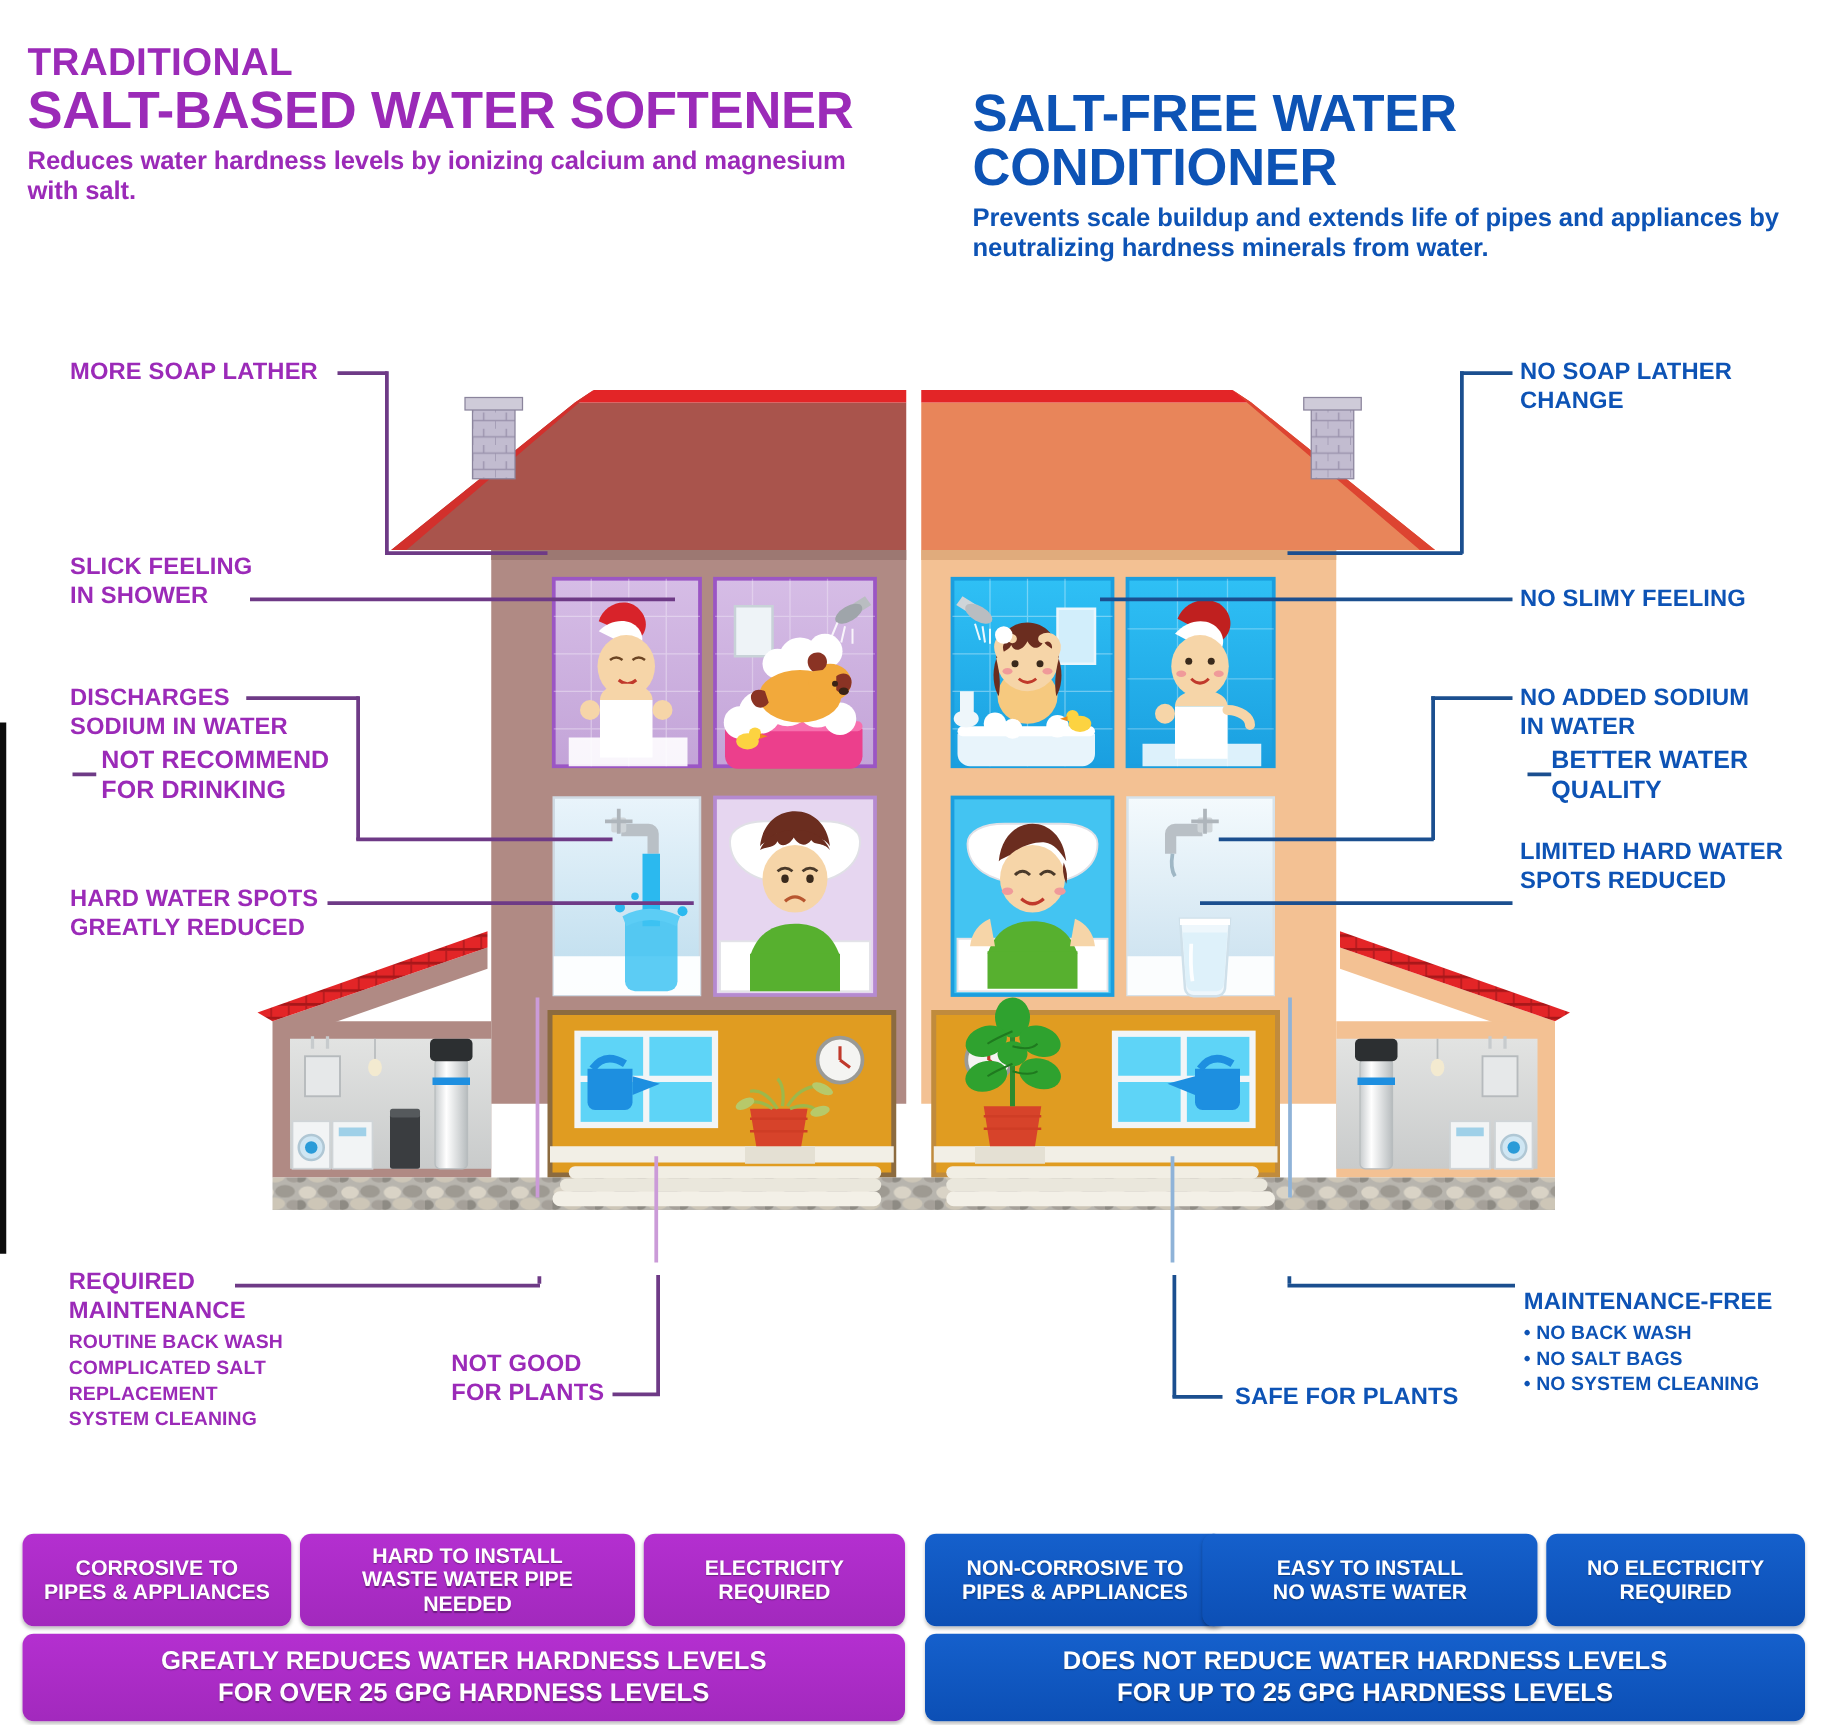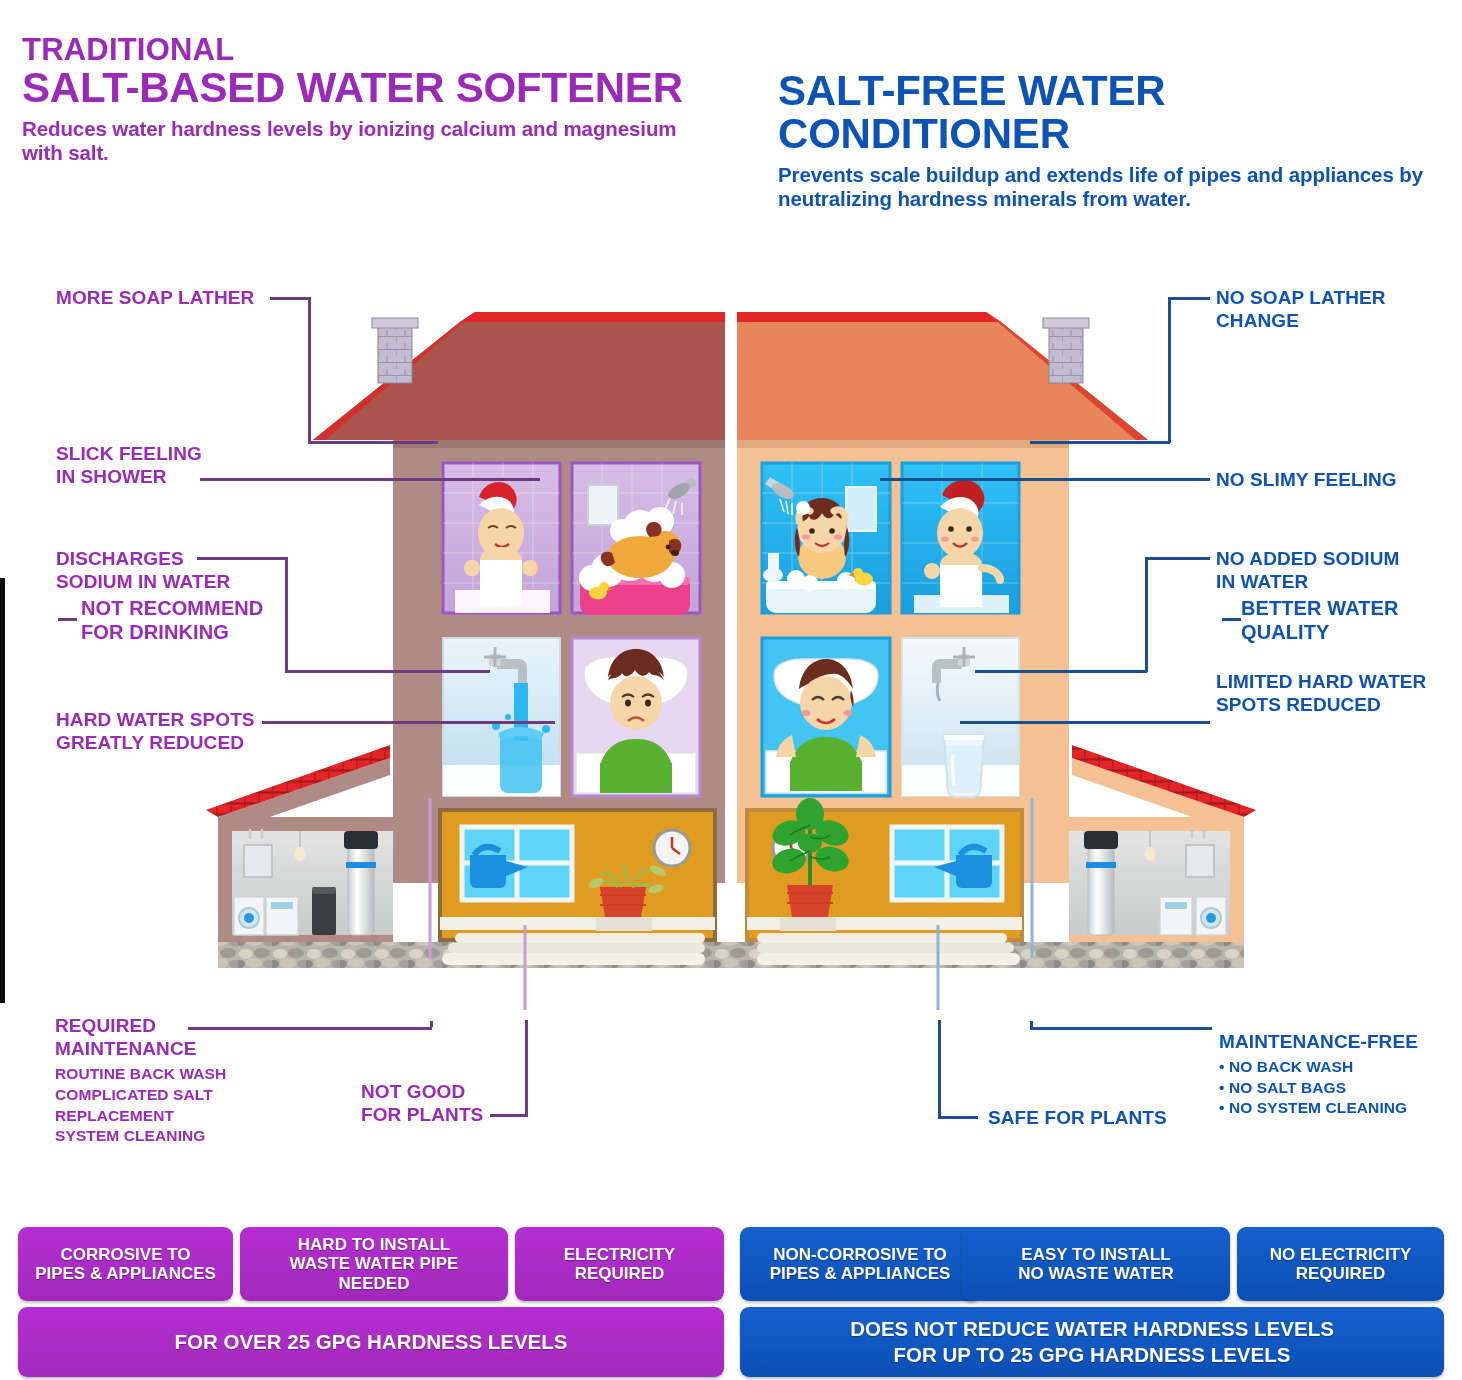--- a/index.html
+++ b/index.html
@@ -608,20 +608,21 @@
     </div>
   </div>
   <div class="bar p" style="left:515px;top:20px;width:209px;height:74px;">
     <div>
       <span>ELECTRICITY</span>
       <span>REQUIRED</span>
     </div>
   </div>
   <div class="bar p wide" style="left:18px;top:100px;width:706px;height:70px;">
     <div>
+      <span>GREATLY REDUCES WATER HARDNESS LEVELS</span>
       <span>FOR OVER 25 GPG HARDNESS LEVELS</span>
     </div>
   </div>
 
   <div class="bar bl" style="left:740px;top:20px;width:240px;height:74px;">
     <div>
       <span>NON-CORROSIVE TO</span>
       <span>PIPES &amp; APPLIANCES</span>
     </div>
   </div>

